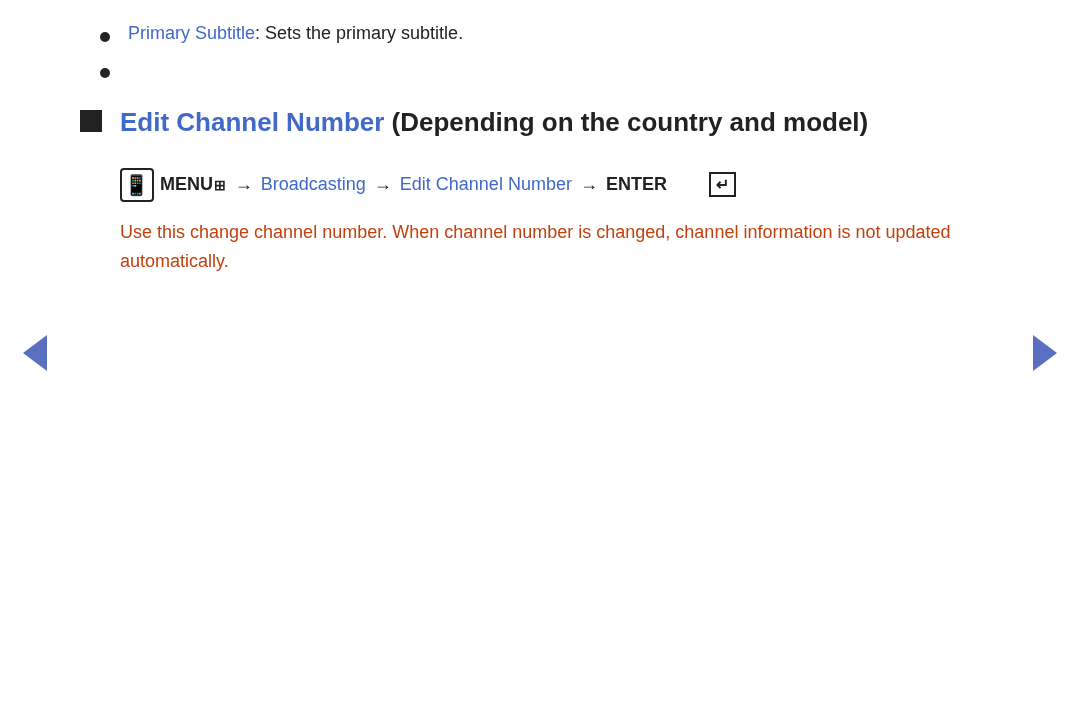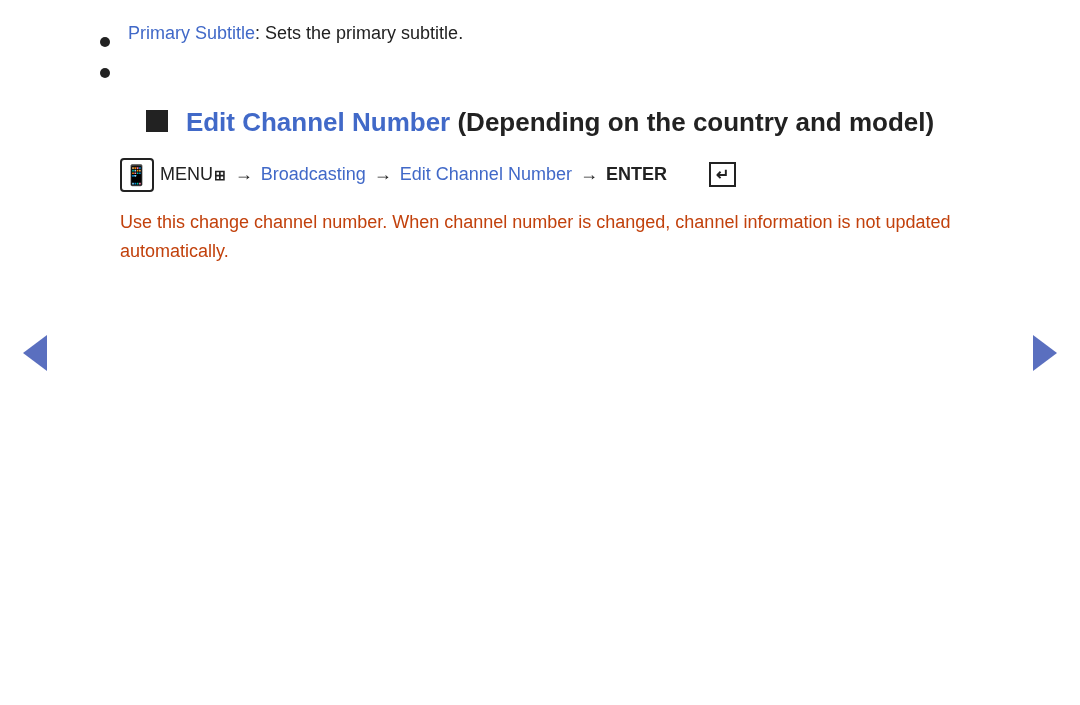--- a/index.html
+++ b/index.html
@@ -25,21 +25,21 @@
     }
 
     .bullet-list {
       list-style: none;
       margin-bottom: 28px;
       padding-left: 20px;
     }
 
     .bullet-list li {
       display: flex;
-      align-items: flex-end;
+      align-items: center;
       margin-bottom: 14px;
       font-size: 18px;
       line-height: 1.5;
     }
 
     .bullet-dot {
       width: 10px;
       height: 10px;
       background: #222;
       border-radius: 50%;
@@ -49,22 +49,21 @@
     }
 
     .blue-link {
       color: #4169c8;
       font-weight: normal;
     }
 
     .section-header {
       display: flex;
       align-items: flex-start;
-      margin-bottom: 18px;
-      justify-content: center;
+      margin-bottom: 28px;
     }
 
     .black-square {
       width: 22px;
       height: 22px;
       background: #222;
       margin-right: 18px;
       margin-top: 4px;
       flex-shrink: 0;
     }
@@ -107,21 +106,21 @@
       position: relative;
       flex-shrink: 0;
     }
 
     .menu-icon .finger {
       font-size: 20px;
       line-height: 1;
     }
 
     .menu-label {
-      font-weight: normal;
+      font-weight: bold;
       color: #222;
       font-size: 18px;
     }
 
     .arrow {
       color: #222;
       font-weight: bold;
       margin: 0 8px;
       font-size: 18px;
     }

